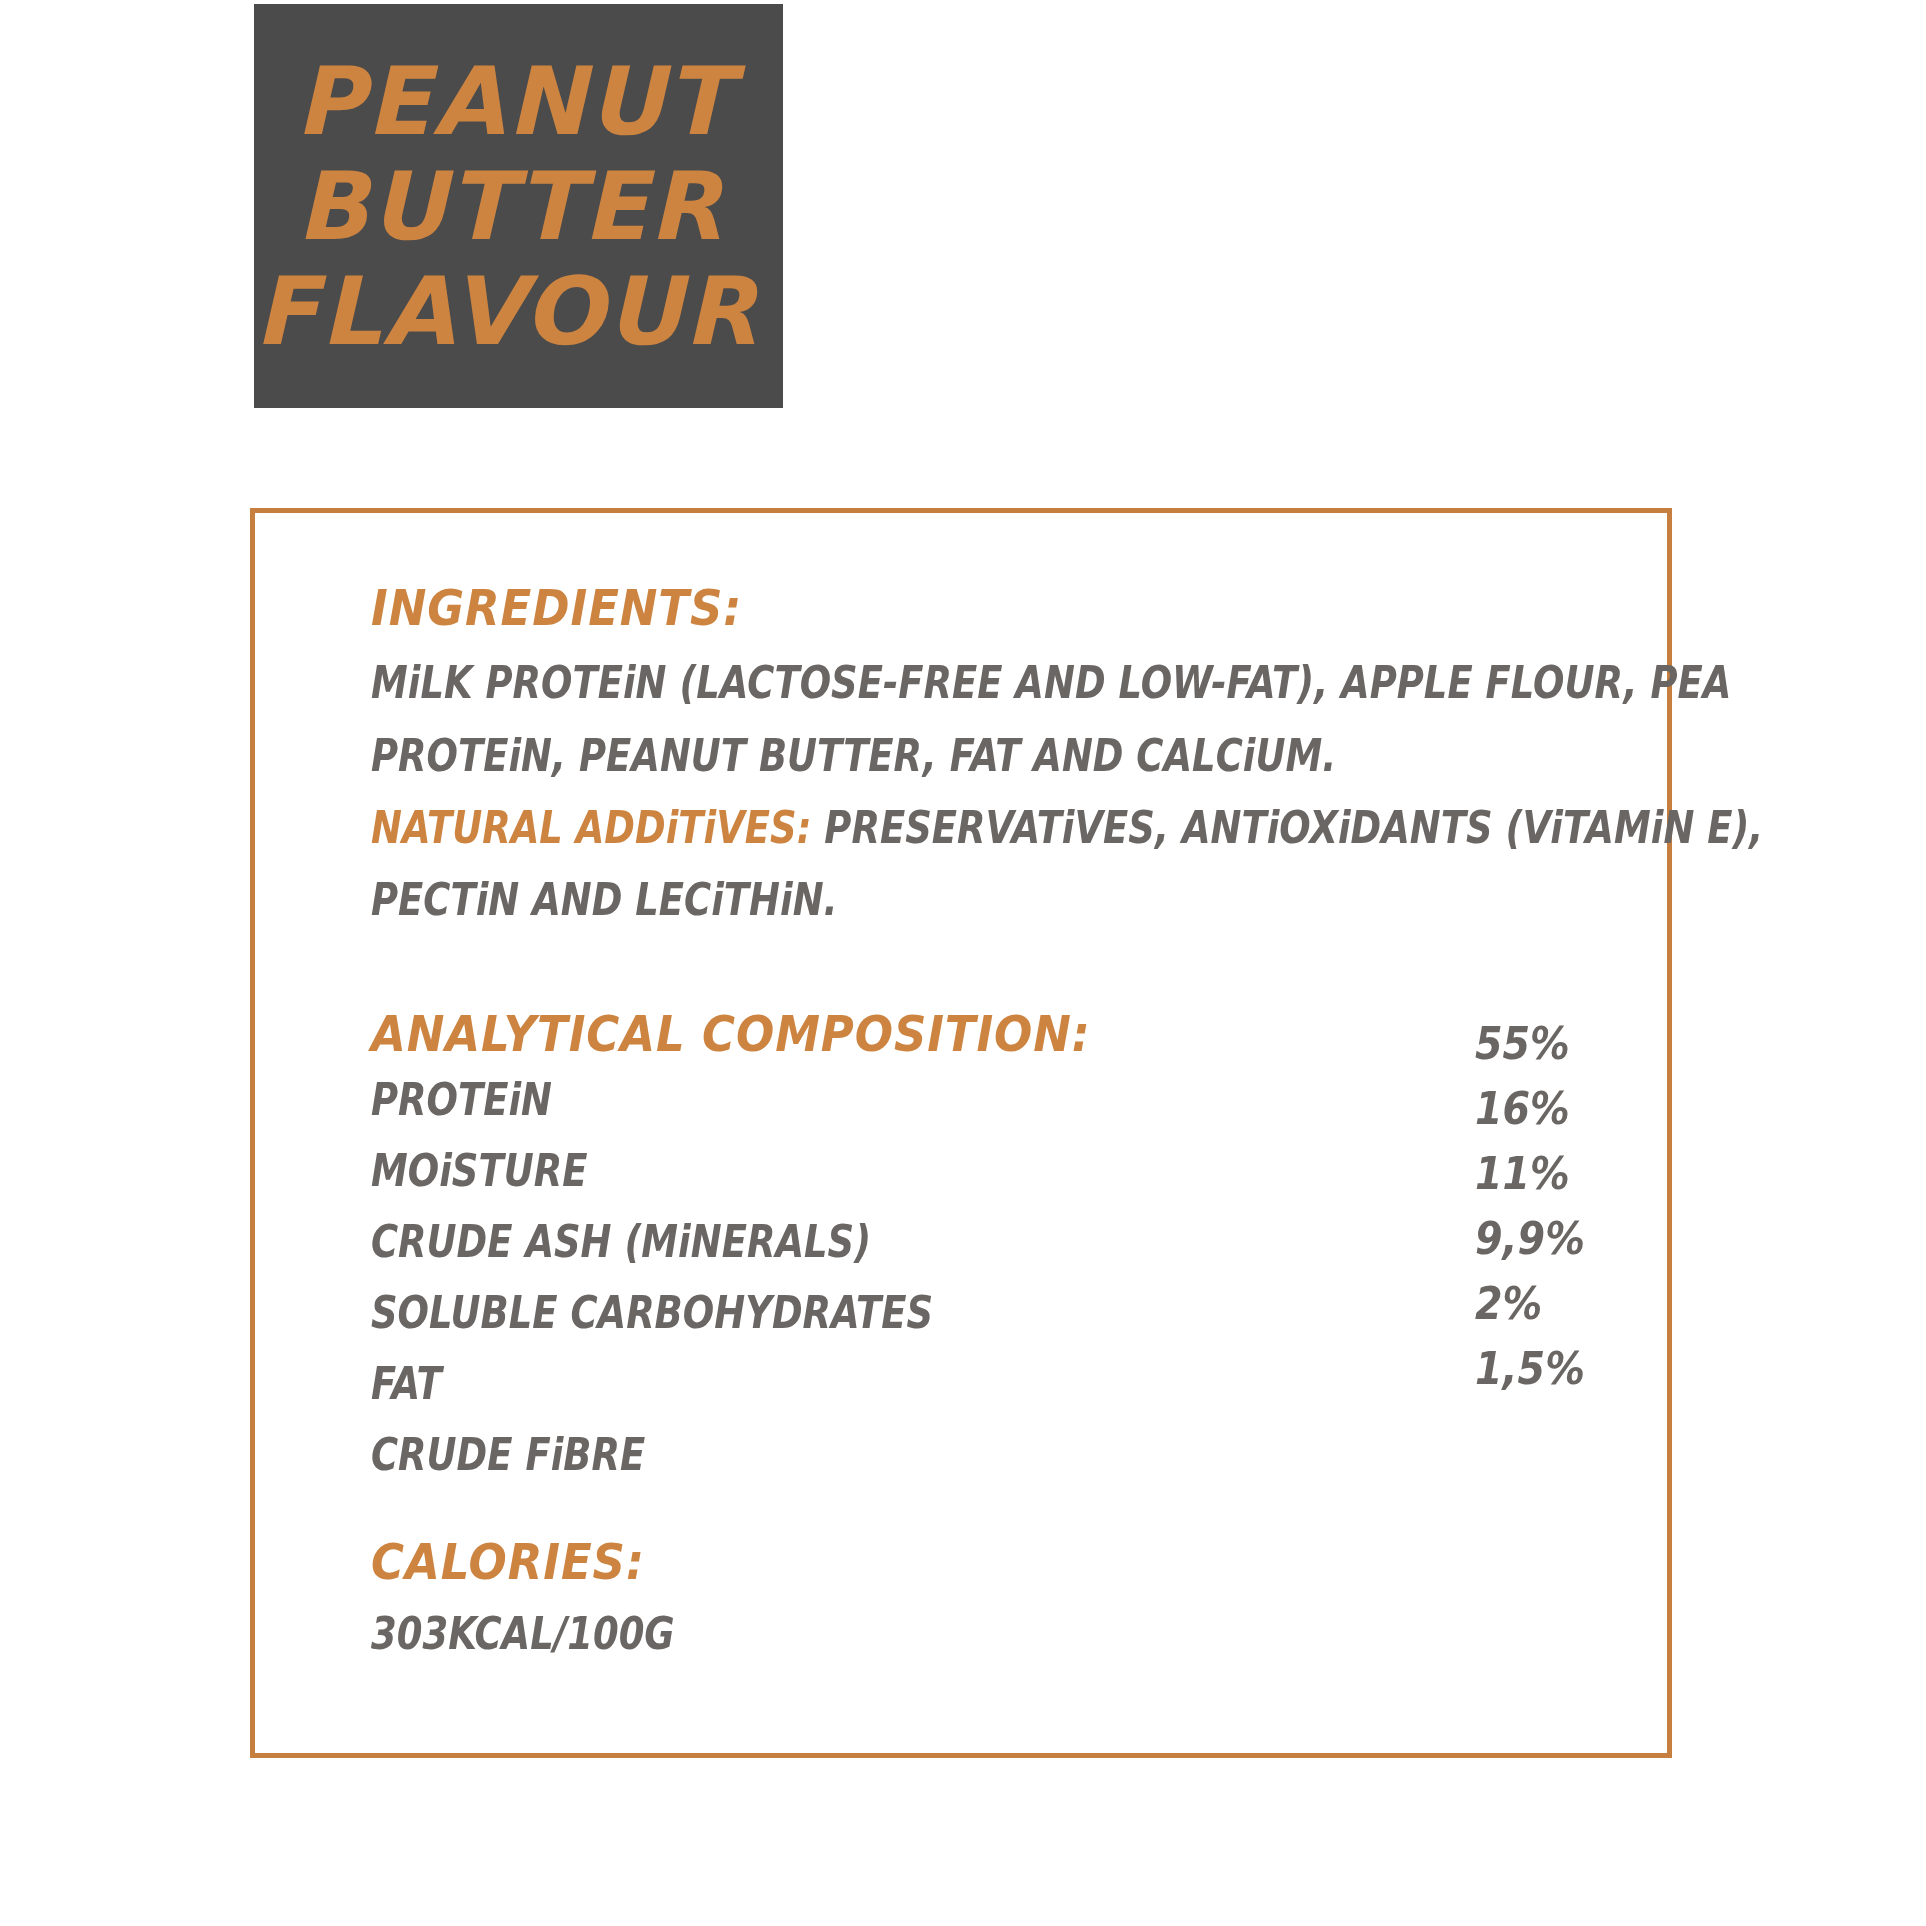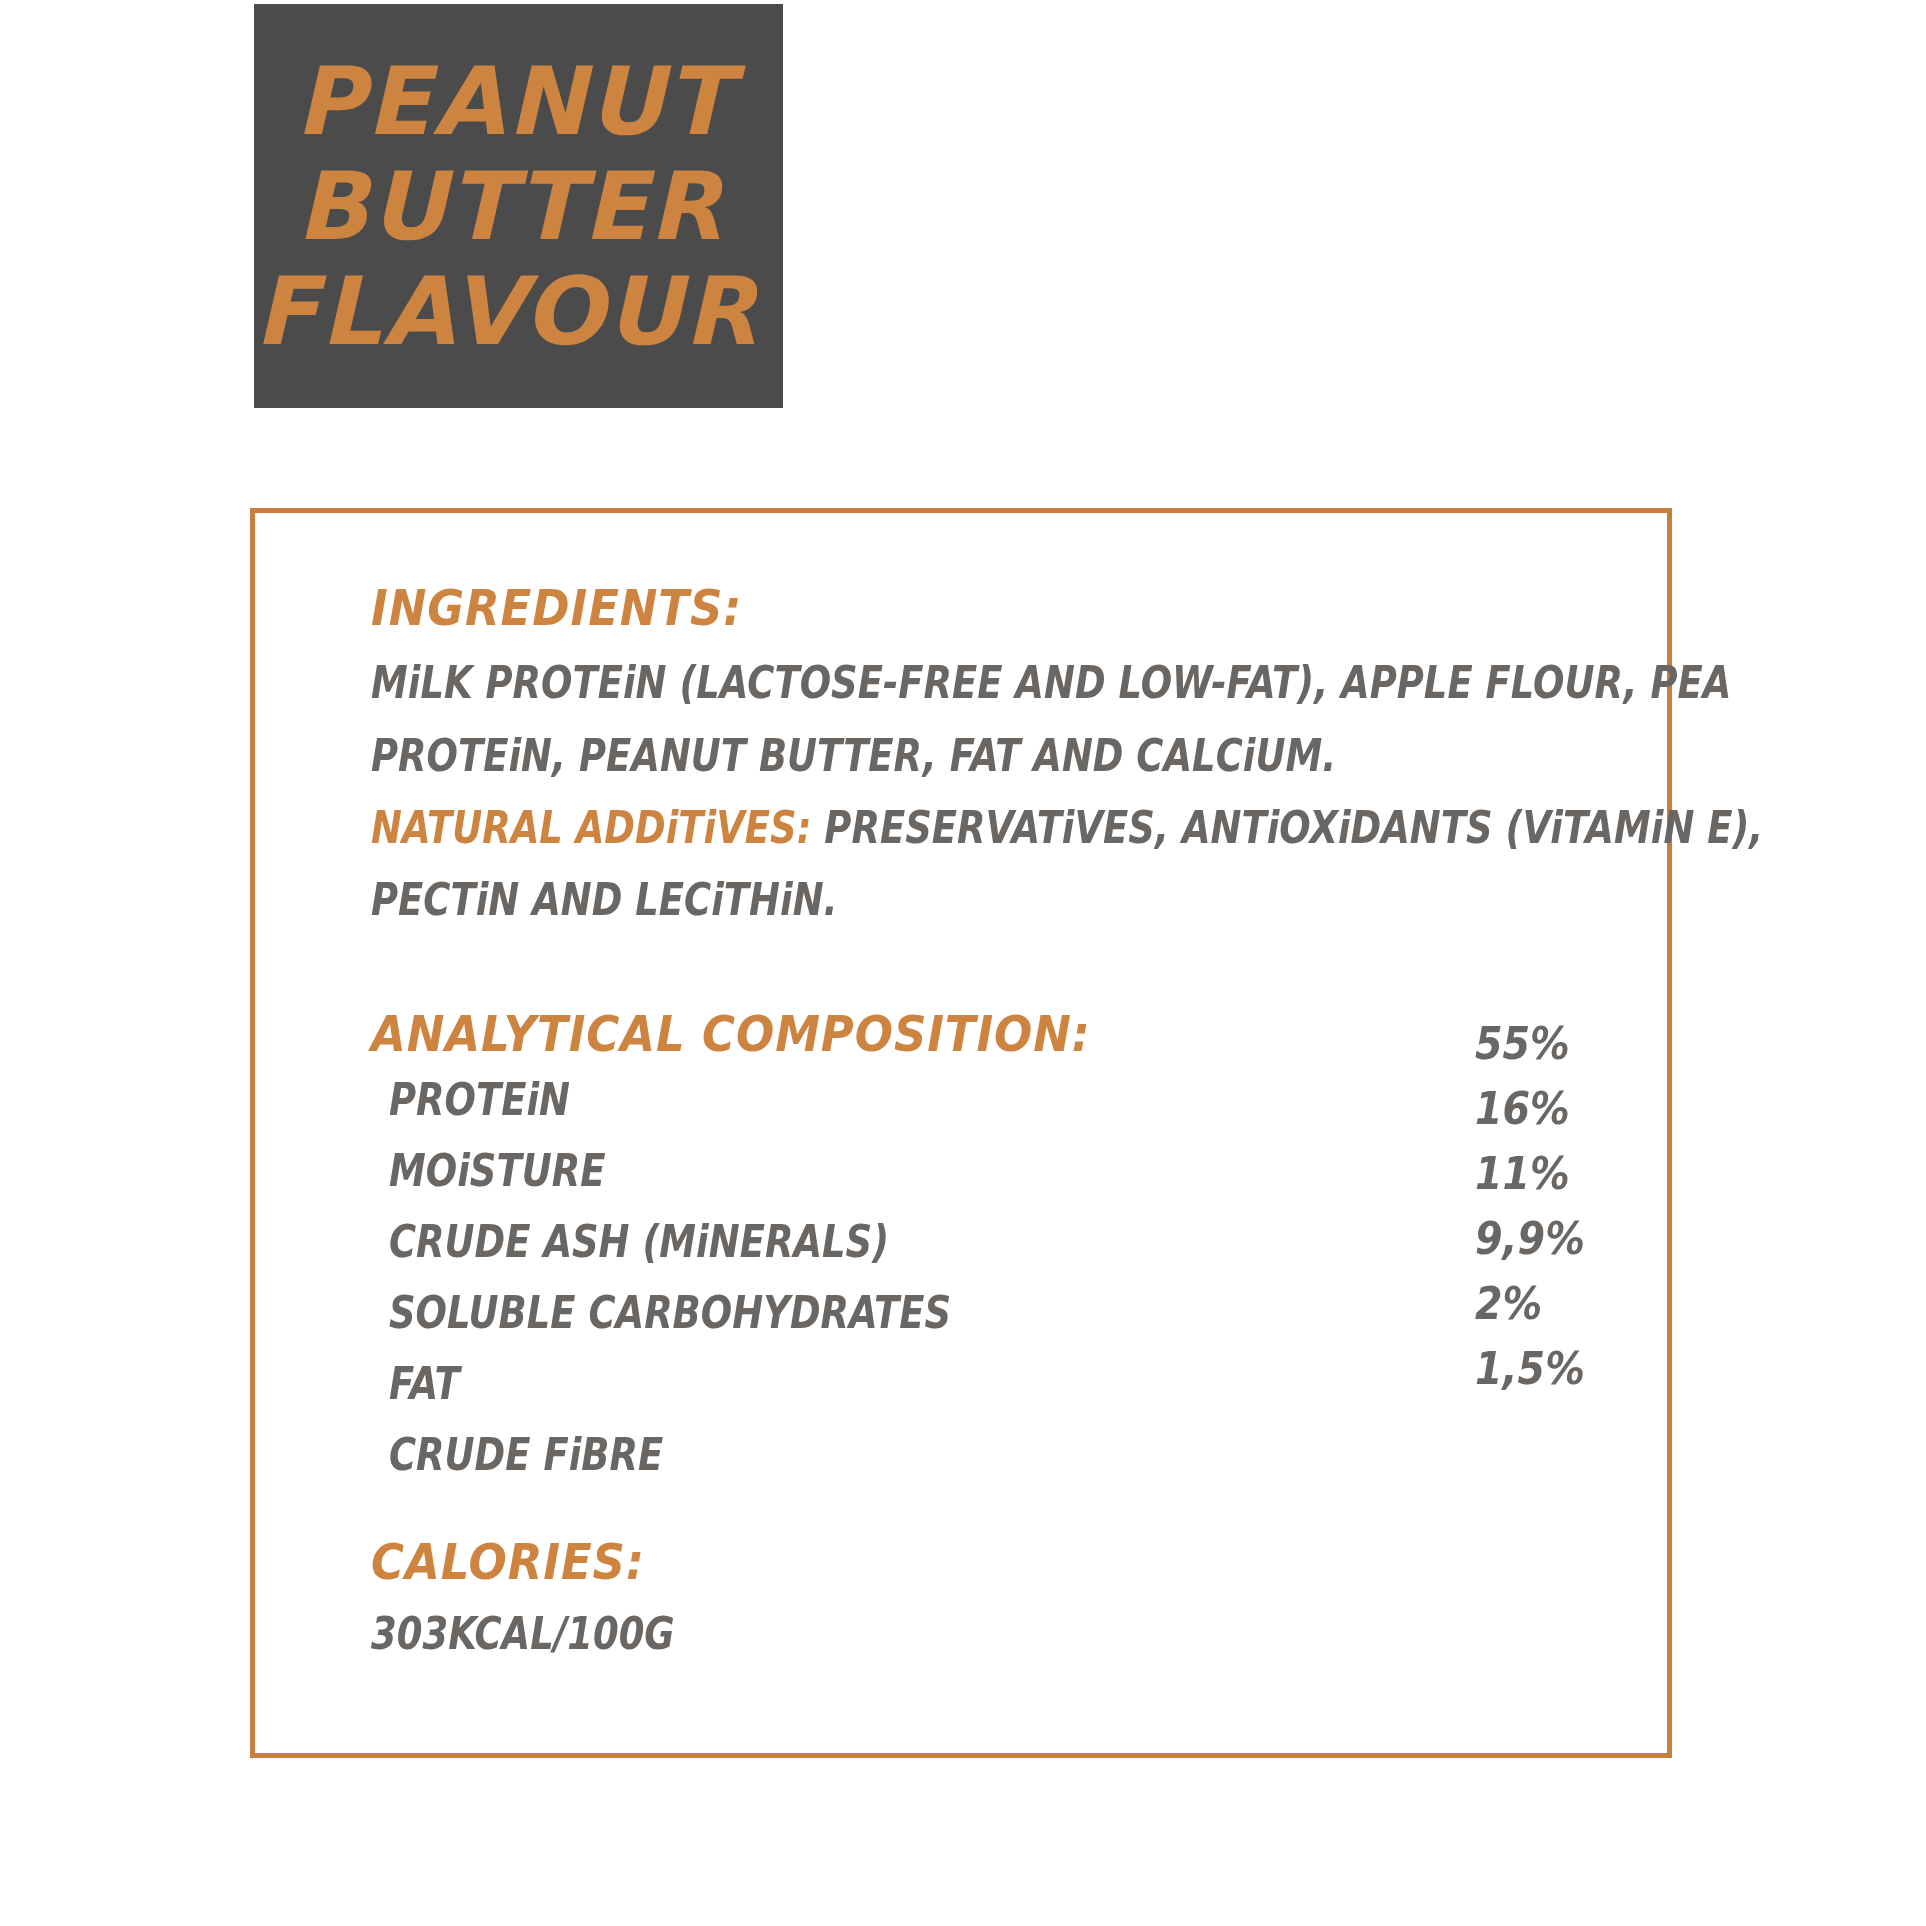--- a/index.html
+++ b/index.html
@@ -69,21 +69,21 @@
   }
   .accent-inline { color: #cd8440; }
 
   
   .ing-heading   { left: 371px; top: 579px; }
   .ing-line1     { left: 371px; top: 657px; }
   .ing-line2     { left: 371px; top: 730px; }
   .ing-line3     { left: 371px; top: 802px; }
   .ing-line4     { left: 371px; top: 874px; }
   .ana-heading   { left: 371px; top: 1005px; }
-  .labels-col    { position: absolute; left: 389px; top: 1074px; }
+  .labels-col    { position: absolute; left: 371px; top: 1074px; }
   .values-col    { position: absolute; left: 1475px; top: 1018px; }
   .labels-col .row-label {
     height: 71px;
     color: #6a6663;
     font-size: 44px;
     white-space: nowrap;
     transform: scaleX(0.84);
     transform-origin: left top;
   }
   .values-col .row-value {

